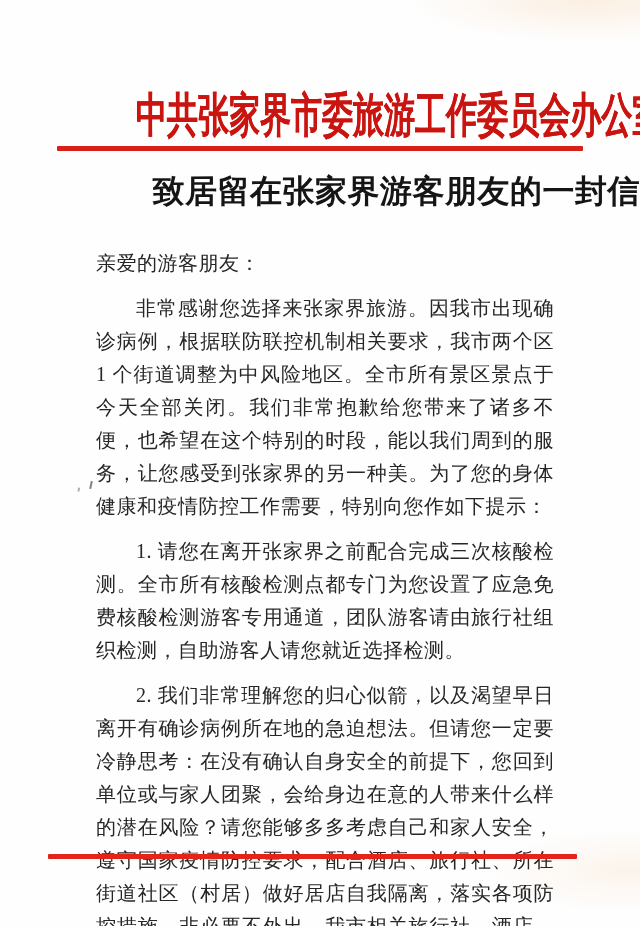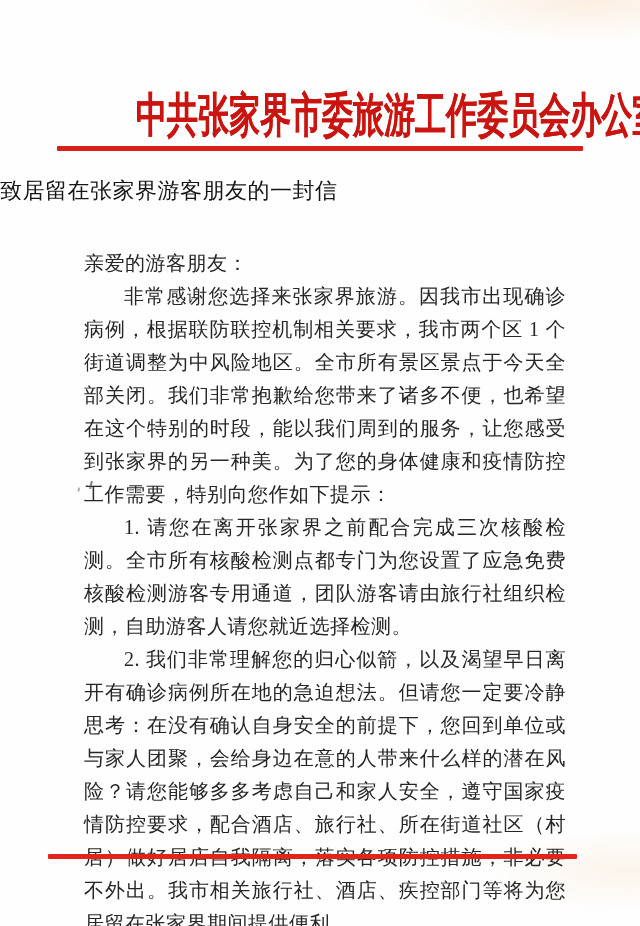--- a/index.html
+++ b/index.html
@@ -38,36 +38,36 @@
   }
   .header-divider {
     width: 526px;
     height: 5px;
     margin: 6px auto 0 auto;
     background: #d8201a;
     border-radius: 1px;
   }
   .letter-title {
     margin-top: 26px;
-    text-align: left;
-    font-size: 22px;
+    text-align: right;
+    font-size: 32px;
     line-height: 28px;
-    font-weight: normal;
+    font-weight: bold;
     color: #151515;
     letter-spacing: 0.5px;
   }
   .letter-body {
     margin: 42px 74px 0 84px;
     font-size: 20px;
     line-height: 33px;
     color: #262626;
     text-align: justify;
     letter-spacing: 0.5px;
   }
-  .letter-body p { margin: 0; }
+  .letter-body p { margin: 12px; }
   .para { text-indent: 2em; }
   .footer-divider {
     position: absolute;
     left: 48px;
     top: 854px;
     width: 529px;
     height: 5px;
     background: #e3241a;
     border-radius: 1px;
   }

